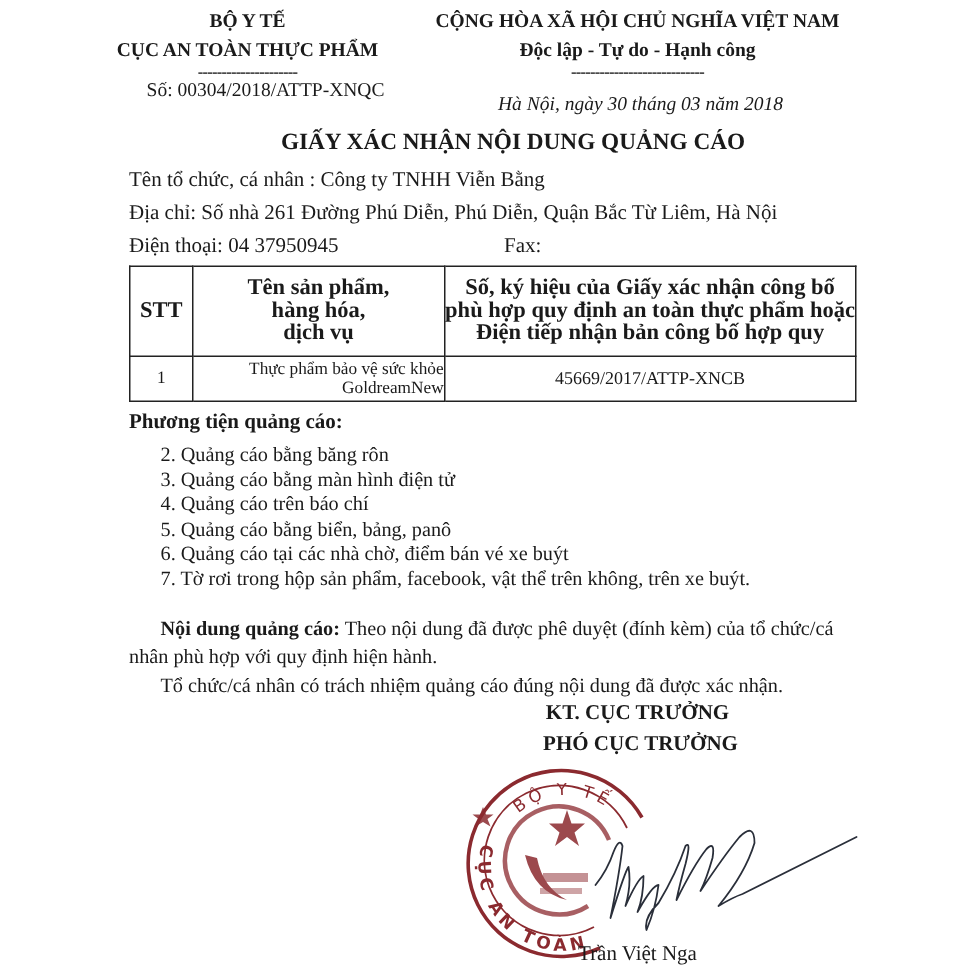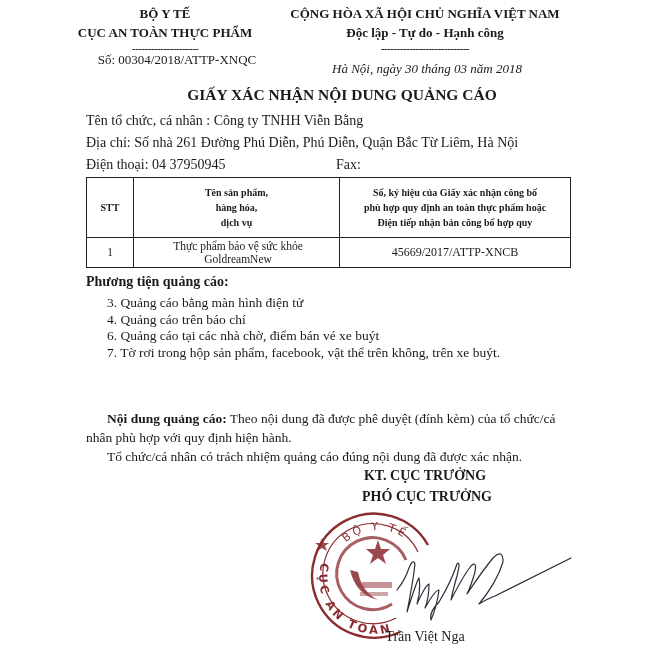--- a/index.html
+++ b/index.html
@@ -10,26 +10,26 @@
   .b { font-weight:bold; }
   .i { font-style:italic; }
   .f13 { font-size:13px; }
   .f14 { font-size:14px; }
   .f15 { font-size:15px; }
   .dash { letter-spacing:-0.5px; font-size:11px; line-height:8px; }
 
   table.products { position:absolute; left:86px; top:177px; width:485px;
     border-collapse:collapse; font-size:13px; }
   table.products td, table.products th { border:1.3px solid #222; padding:0; }
-  table.products th { font-weight:bold; font-size:10px; line-height:15px; height:59px; }
+  table.products th { font-weight:bold; font-size:15px; line-height:15px; height:59px; }
   table.products td { height:29px; font-size:11.5px; line-height:13px; }
   .c1 { width:46px; text-align:center; }
   .c2 { width:202px; }
   .c3 { text-align:center; }
-  .c2.body { text-align:center; padding-left:3px;font-family:Liberation Serif, serif; }
+  .c2.body { text-align:right; padding-left:3px;font-family:Liberation Serif, serif; }
 
   .list { position:absolute; left:107px; top:295px; font-size:13.5px; line-height:16.6px; margin:0; padding:0; list-style:none; }
   .list li { white-space:nowrap; }
 
   .para { position:absolute; left:86px; font-size:13.5px; white-space:nowrap; }
 
   svg.stamp { position:absolute; left:300px; top:500px; }
   svg.sig { position:absolute; left:395px; top:520px; }
 </style>
 </head>
@@ -73,22 +73,24 @@
       <div>Thực phẩm bảo vệ sức khỏe</div>
       <div>GoldreamNew</div>
     </td>
     <td class="c3" style="font-size:12px;">45669/2017/ATTP-XNCB</td>
   </tr>
 </tbody>
   </table>
 
 <div class="abs b f14" style="left:86px; top:274px;">Phương tiện quảng cáo:</div>
 <ul class="list">
+  <li>2. Quảng cáo bằng băng rôn</li>
   <li>3. Quảng cáo bằng màn hình điện tử</li>
   <li>4. Quảng cáo trên báo chí</li>
+  <li>5. Quảng cáo bằng biển, bảng, panô</li>
   <li>6. Quảng cáo tại các nhà chờ, điểm bán vé xe buýt</li>
   <li>7. Tờ rơi trong hộp sản phẩm, facebook, vật thể trên không, trên xe buýt.</li>
 </ul>
 
 <div class="para" style="left:107px; top:411px;"><span class="b">Nội dung quảng cáo:</span><span> Theo nội dung đã được phê duyệt (đính kèm) của tổ chức/cá</span></div>
 <div class="para" style="top:430px;">nhân phù hợp với quy định hiện hành.</div>
 <div class="para" style="left:107px; top:449px;">Tổ chức/cá nhân có trách nhiệm quảng cáo đúng nội dung đã được xác nhận.</div>
 
 <div class="abs center b f14" style="left:425px; top:468px;">KT. CỤC TRƯỞNG</div>
 <div class="abs center b f14" style="left:427px; top:489px;">PHÓ CỤC TRƯỞNG</div>

